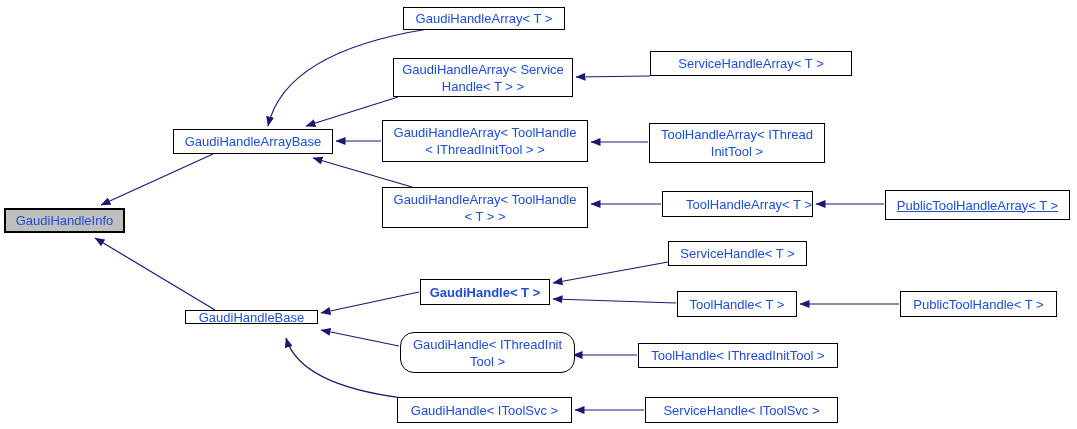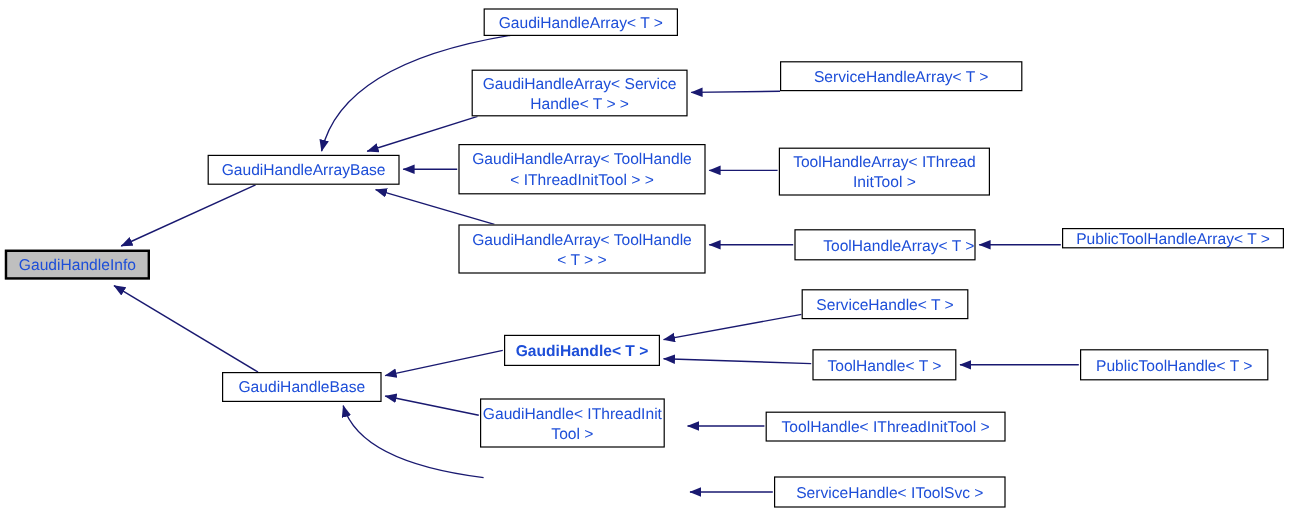--- a/index.html
+++ b/index.html
@@ -103,51 +103,54 @@
 
   <div class="node" style="left:649px; top:123px; width:176px; height:40px;">
     <span class="lbl">ToolHandleArray&lt; IThread
 InitTool &gt;</span>
   </div>
 
   <div class="node" style="left:662px; top:191px; width:151px; height:26px;justify-content:flex-end;">
     <span class="lbl">ToolHandleArray&lt; T &gt;</span>
   </div>
 
-  <div class="node" style="left:885px; top:190px; width:185px; height:17px;">
+  <div class="node" style="left:885px; top:190px; width:185px; height:30px;text-decoration:underline;">
     <span class="lbl">PublicToolHandleArray&lt; T &gt;</span>
   </div>
 
-  <div class="node" style="left:185px; top:310px; width:133px; height:25px;">
+  <div class="node" style="left:185px; top:310px; width:133px; height:14px;">
     <span class="lbl">GaudiHandleBase</span>
   </div>
 
   <div class="node" style="left:420px; top:279px; width:130px; height:26px;font-weight:bold;">
     <span class="lbl">GaudiHandle&lt; T &gt;</span>
   </div>
 
   <div class="node" style="left:668px; top:241px; width:139px; height:25px;">
     <span class="lbl">ServiceHandle&lt; T &gt;</span>
   </div>
 
   <div class="node" style="left:677px; top:291px; width:120px; height:26px;">
     <span class="lbl">ToolHandle&lt; T &gt;</span>
   </div>
 
   <div class="node" style="left:900px; top:291px; width:157px; height:26px;">
     <span class="lbl">PublicToolHandle&lt; T &gt;</span>
   </div>
 
-  <div class="node" style="left:400px; top:332px; width:154px; height:41px;">
+  <div class="node" style="left:400px; top:332px; width:175px; height:41px;border-radius:14px;">
     <span class="lbl">GaudiHandle&lt; IThreadInit
 Tool &gt;</span>
   </div>
 
   <div class="node" style="left:638px; top:343px; width:200px; height:25px;">
     <span class="lbl">ToolHandle&lt; IThreadInitTool &gt;</span>
   </div>
 
+  <div class="node" style="left:397px; top:397px; width:175px; height:26px;">
+    <span class="lbl">GaudiHandle&lt; IToolSvc &gt;</span>
+  </div>
 
   <div class="node" style="left:645px; top:397px; width:193px; height:26px;">
     <span class="lbl">ServiceHandle&lt; IToolSvc &gt;</span>
   </div>
 
 </div>
 
 </body></html>

